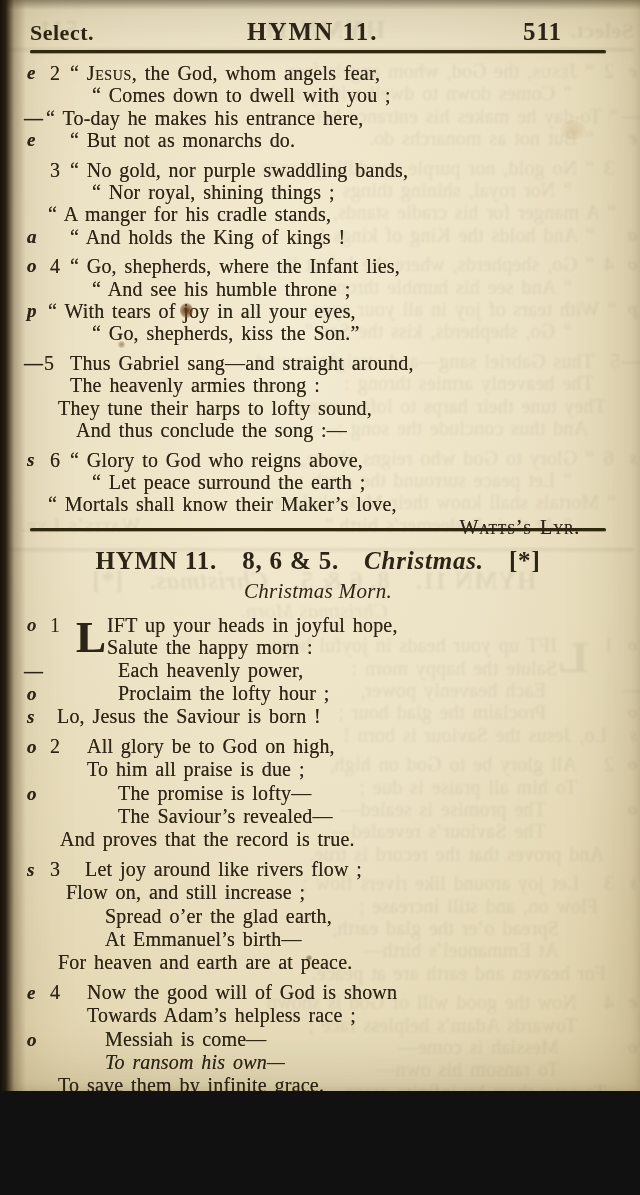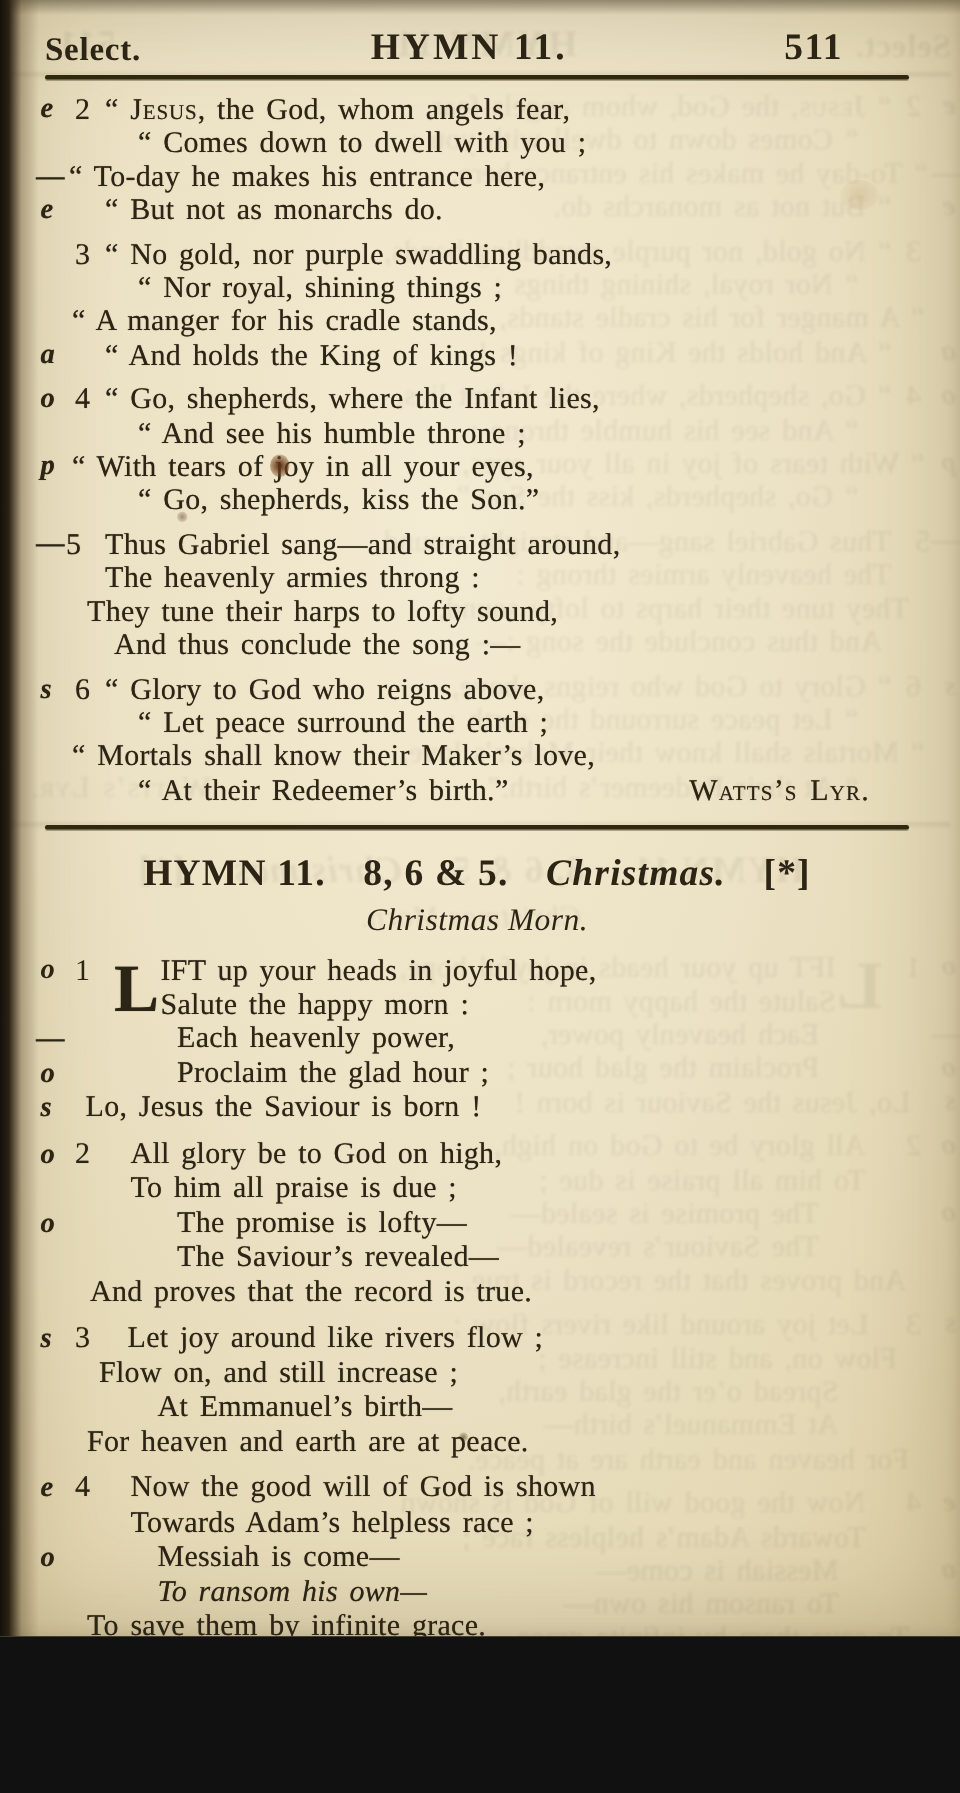--- a/index.html
+++ b/index.html
@@ -160,21 +160,21 @@
         <div class="vline"><span class="vtext" style="margin-left: 62px;">“ And see his humble throne ;</span></div>
         <div class="vline"><span class="mark">p</span><span class="vtext" style="margin-left: 18px;">“ With tears of joy in all your eyes,</span></div>
         <div class="vline"><span class="vtext" style="margin-left: 62px;">“ Go, shepherds, kiss the Son.”</span></div>
         <div class="vline gap"><span class="mark" style="font-style: normal; left: -6px;">—</span><span class="vnum" style="left: 14px;">5</span><span class="vtext" style="margin-left: 40px;">Thus Gabriel sang—and straight around,</span></div>
         <div class="vline"><span class="vtext" style="margin-left: 40px;">The heavenly armies throng :</span></div>
         <div class="vline"><span class="vtext" style="margin-left: 28px;">They tune their harps to lofty sound,</span></div>
         <div class="vline"><span class="vtext" style="margin-left: 46px;">And thus conclude the song :—</span></div>
         <div class="vline gap"><span class="mark">s</span><span class="vnum">6</span><span class="vtext" style="margin-left: 40px;">“ Glory to God who reigns above,</span></div>
         <div class="vline"><span class="vtext" style="margin-left: 62px;">“ Let peace surround the earth ;</span></div>
         <div class="vline"><span class="vtext" style="margin-left: 18px;">“ Mortals shall know their Maker’s love,</span></div>
-        <div class="vline"><span class="vtext" style="margin-left: 62px;">“ At their Redeemer’s birth.”</span><span class="attribution">Watts’s Lyr.</span></div>
+        <div class="vline"><span class="attribution">Watts’s Lyr.</span></div>
       </section>
 
     <div class="rule section" style="margin-top:12px"></div>
 
     <h2 class="hymn-title">
       <span class="seg">HYMN 11.</span>
       <span class="seg">8, 6 &amp; 5.</span>
       <span class="seg it">Christmas.</span>
       <span class="seg">[*]</span>
     </h2>
@@ -185,29 +185,30 @@
       <span class="vnum">1</span>
       <span class="dropcap">L</span>
       <div class="dc-lines">
         <div class="vline">IFT up your heads in joyful hope,</div>
         <div class="vline">Salute the happy morn :</div>
       </div>
     </div>
 
     <section id="hymn11-body">
         <div class="vline"><span class="mark" style="font-style: normal; left: -6px;">—</span><span class="vtext" style="margin-left: 88px;">Each heavenly power,</span></div>
-        <div class="vline"><span class="mark">o</span><span class="vtext" style="margin-left: 88px;">Proclaim the glad hour ;</span></div>
+        <div class="vline"><span class="mark">o</span><span class="vtext" style="margin-left: 88px;">Proclaim the lofty hour ;</span></div>
         <div class="vline"><span class="mark">s</span><span class="vtext" style="margin-left: 27px;">Lo, Jesus the Saviour is born !</span></div>
         <div class="vline gap"><span class="mark">o</span><span class="vnum">2</span><span class="vtext" style="margin-left: 57px;">All glory be to God on high,</span></div>
         <div class="vline"><span class="vtext" style="margin-left: 57px;">To him all praise is due ;</span></div>
         <div class="vline"><span class="mark">o</span><span class="vtext" style="margin-left: 88px;">The promise is lofty—</span></div>
         <div class="vline"><span class="vtext" style="margin-left: 88px; text-align: right;">The Saviour’s revealed—</span></div>
         <div class="vline"><span class="vtext" style="margin-left: 30px;">And proves that the record is true.</span></div>
         <div class="vline gap"><span class="mark">s</span><span class="vnum">3</span><span class="vtext" style="margin-left: 55px;">Let joy around like rivers flow ;</span></div>
         <div class="vline"><span class="vtext" style="margin-left: 36px;">Flow on, and still increase ;</span></div>
+        <div class="vline"><span class="vtext" style="margin-left: 75px;">Spread o’er the glad earth,</span></div>
         <div class="vline"><span class="vtext" style="margin-left: 75px;">At Emmanuel’s birth—</span></div>
         <div class="vline"><span class="vtext" style="margin-left: 28px;">For heaven and earth are at peace.</span></div>
         <div class="vline gap"><span class="mark">e</span><span class="vnum">4</span><span class="vtext" style="margin-left: 57px;">Now the good will of God is shown</span></div>
         <div class="vline"><span class="vtext" style="margin-left: 57px;">Towards Adam’s helpless race ;</span></div>
         <div class="vline"><span class="mark">o</span><span class="vtext" style="margin-left: 75px;">Messiah is come—</span></div>
         <div class="vline"><span class="vtext" style="margin-left: 75px; font-style: italic;">To ransom his own—</span></div>
         <div class="vline"><span class="vtext" style="margin-left: 28px;">To save them by infinite grace.</span></div>
       </section>
   </div>
 

